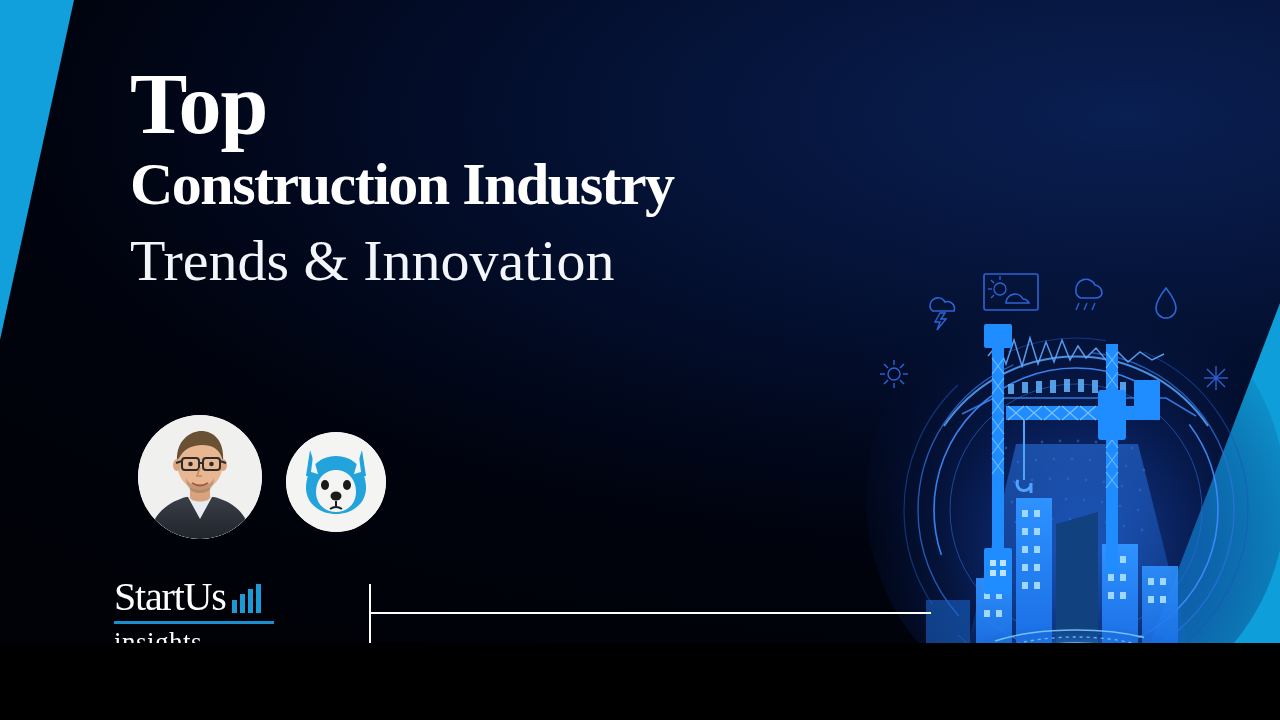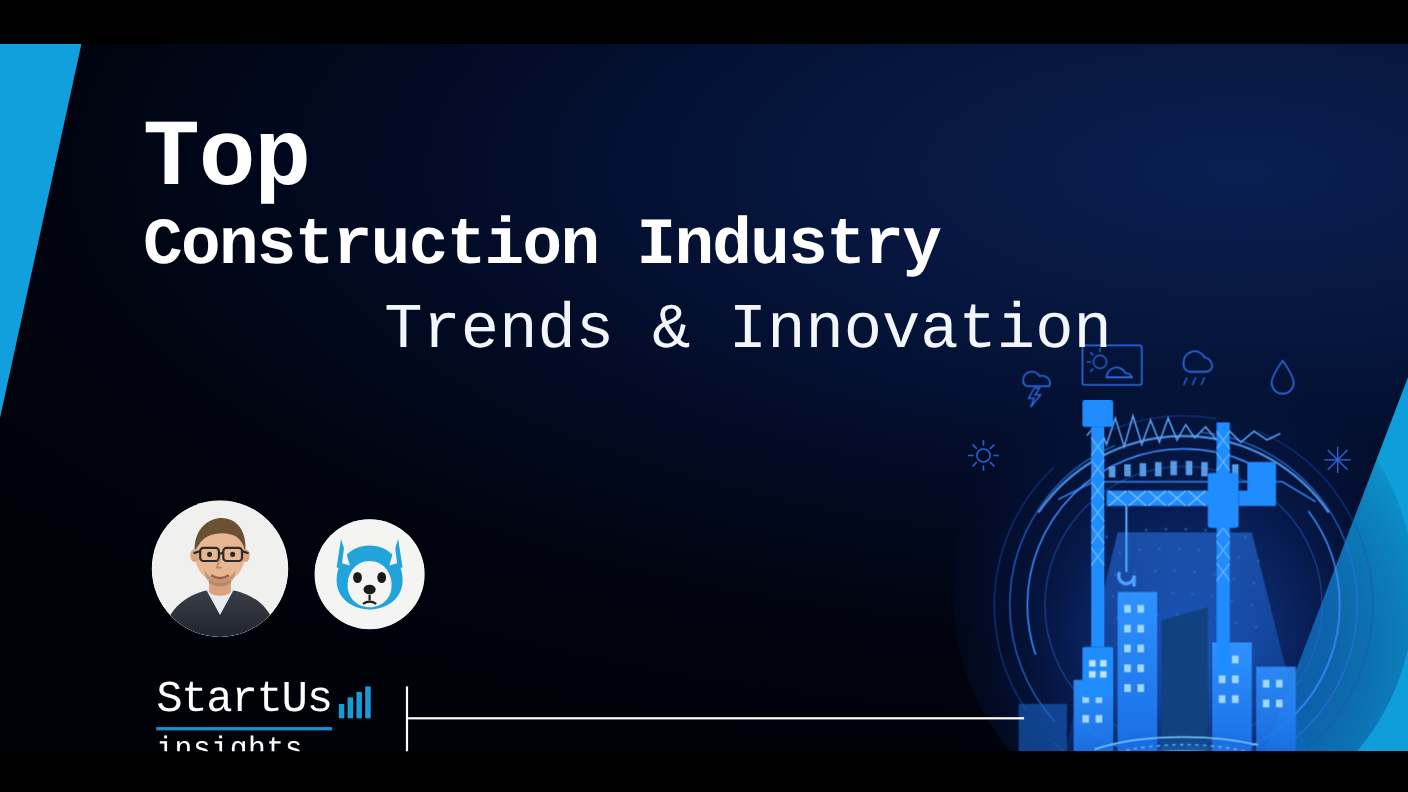--- a/index.html
+++ b/index.html
@@ -4,23 +4,22 @@
 <style>
   * { margin:0; padding:0; box-sizing:border-box; }
   html,body { width:1280px; height:720px; overflow:hidden; background:#000; }
 
   .stage{
     position:relative;
     width:1280px; height:643px;
     background:
       radial-gradient(120% 95% at 88% 18%, #0a1f52 0%, #05143a 28%, #020a22 52%, #00030d 72%, #000208 100%),
       #000208;
-    font-family:Liberation Mono, monospace;
+    font-family:Liberation Serif, serif;
     overflow:hidden;
-    margin-top:40px;
   }
 
   
   .accent-left{
     position:absolute; left:0; top:0; width:130px; height:360px;
     background:#11A0DC;
     clip-path: polygon(0 0, 74px 0, 0 340px);
     z-index:3;
   }
   .accent-right{
@@ -52,39 +51,38 @@
     white-space:nowrap;
   }
   .subtitle{
     color:#f2f5fa;
     font-size:58px;
     font-weight:300;
     line-height:1.12;
     letter-spacing:0px;
     margin-top:12px;
     white-space:nowrap;
-    text-align:center;
   }
 
   
   .avatars{
     position:absolute; left:138px; top:415px; z-index:6;
     display:flex; align-items:center; gap:24px;
   }
   .avatar{
     width:124px; height:124px; border-radius:50%;
     background:#f4f4f4; overflow:hidden; position:relative;
     flex:0 0 auto;
   }
   .avatar.small{ width:100px; height:100px; margin-top:10px; }
   .avatar svg{ display:block; width:100%; height:100%; }
 
   
   .logo{
-    position:absolute; left:142px; top:578px; z-index:6;
+    position:absolute; left:114px; top:578px; z-index:6;
     width:214px;
   }
   .logo-row{ display:flex; align-items:flex-end; gap:6px; }
   .logo-word{
     color:#ffffff; font-size:40px; font-weight:400;
     letter-spacing:-1.2px; line-height:0.95;
   }
   .logo-bars{ display:flex; align-items:flex-end; gap:3px; height:28px; padding-bottom:3px;}
   .logo-bars i{ display:block; width:5px; background:#1C9AD6; }
   .logo-bars i:nth-child(1){ height:13px; }

